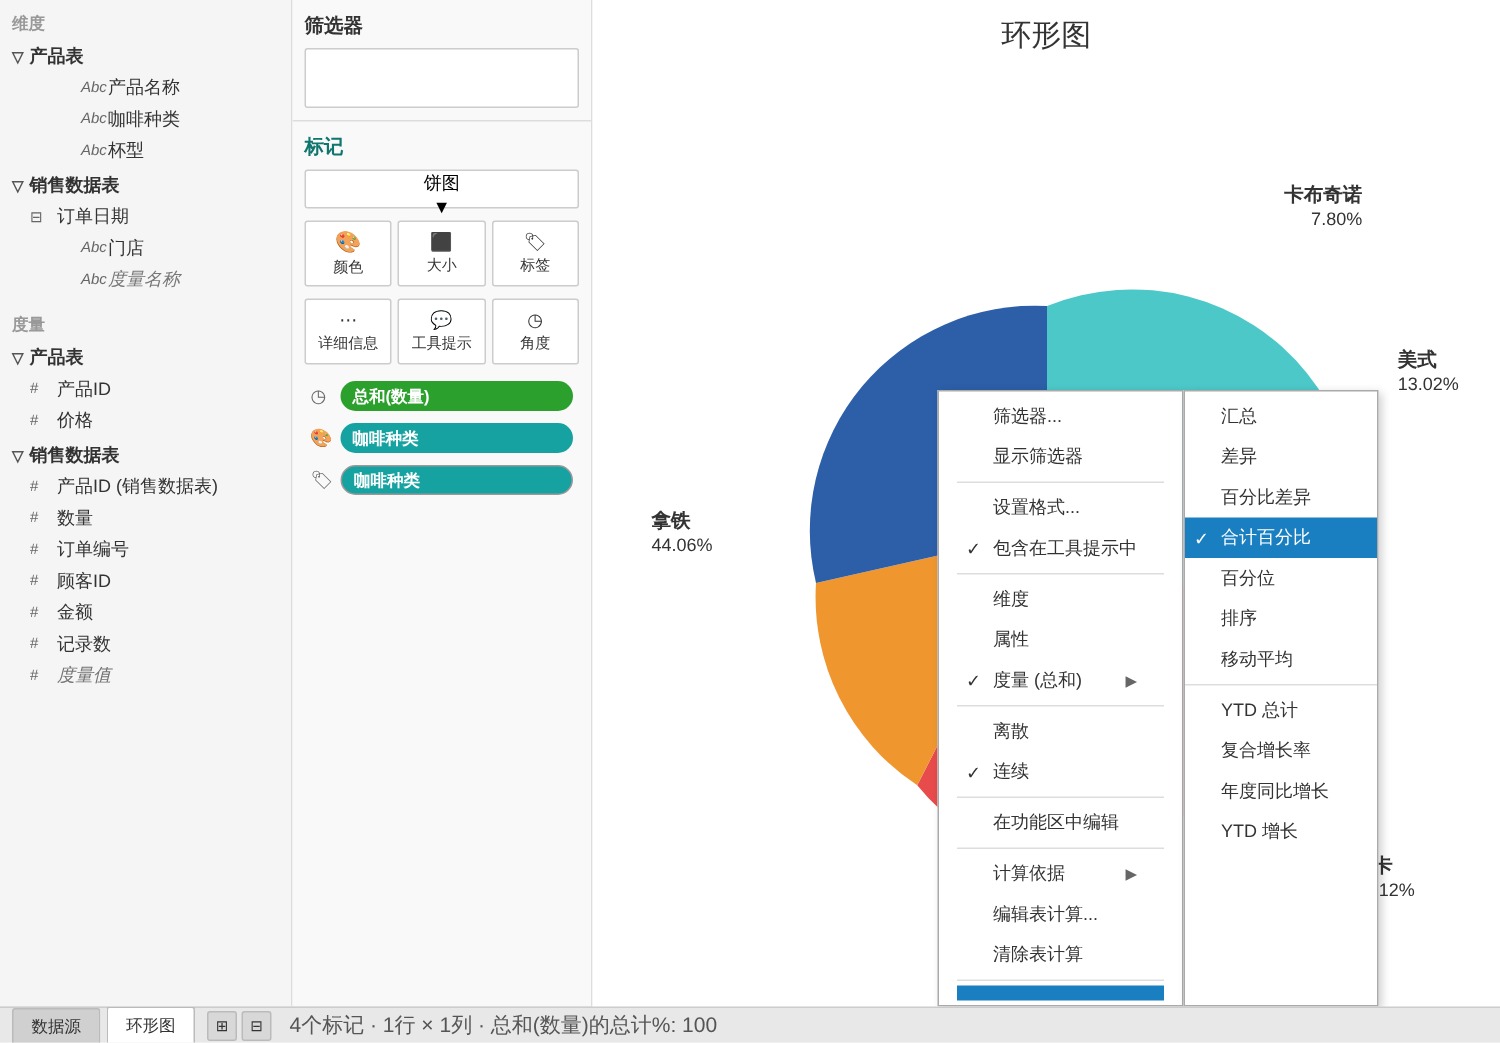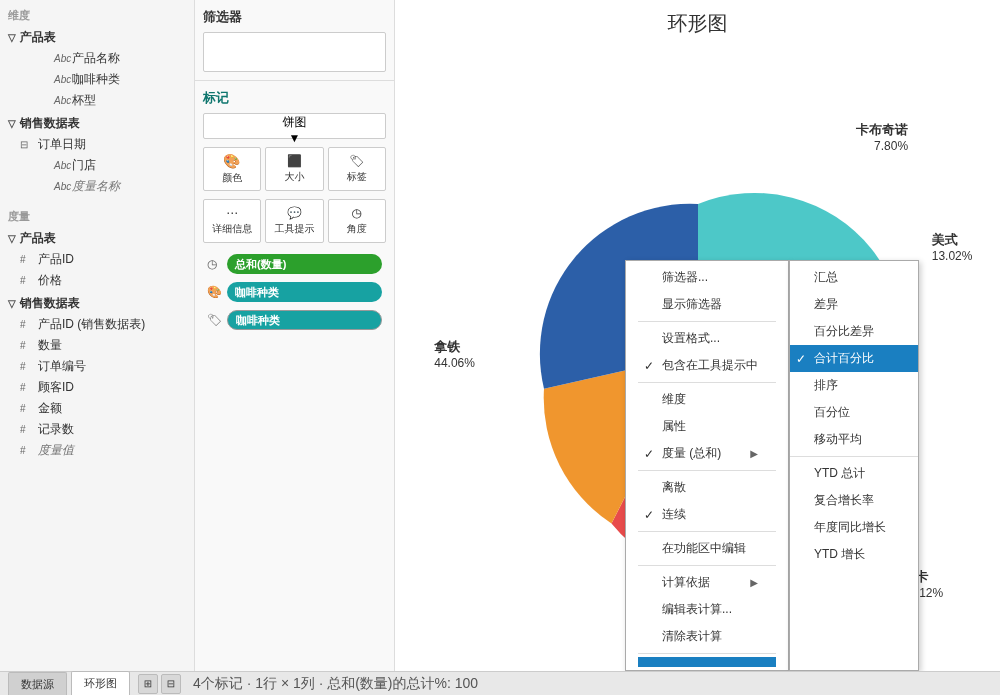--- a/index.html
+++ b/index.html
@@ -345,24 +345,24 @@
             <span>差异</span>
           </div>
           <div class="submenu-item">
             <span>百分比差异</span>
           </div>
           <div class="submenu-item highlighted" style="position:relative;">
             <span class="check-mark">✓</span>
             <span>合计百分比</span>
           </div>
           <div class="submenu-item">
+            <span>百分位</span>
+          </div>
+          <div class="submenu-item">
             <span>排序</span>
-          </div>
-          <div class="submenu-item">
-            <span>百分位</span>
           </div>
           <div class="submenu-item">
             <span>移动平均</span>
           </div>
           <div class="context-menu-separator"></div>
           <div class="submenu-item">
             <span>YTD 总计</span>
           </div>
           <div class="submenu-item">
             <span>复合增长率</span>

